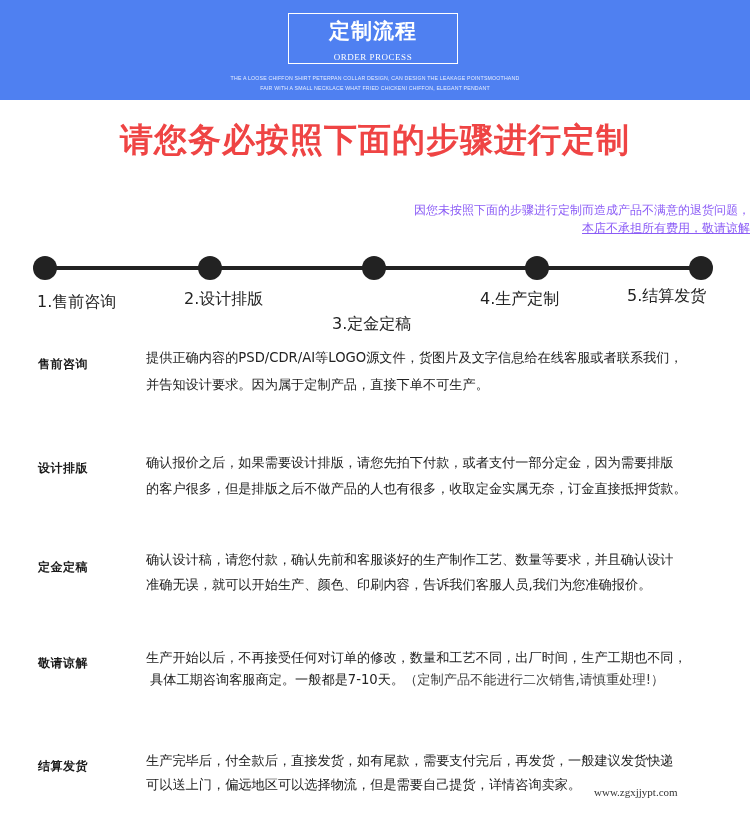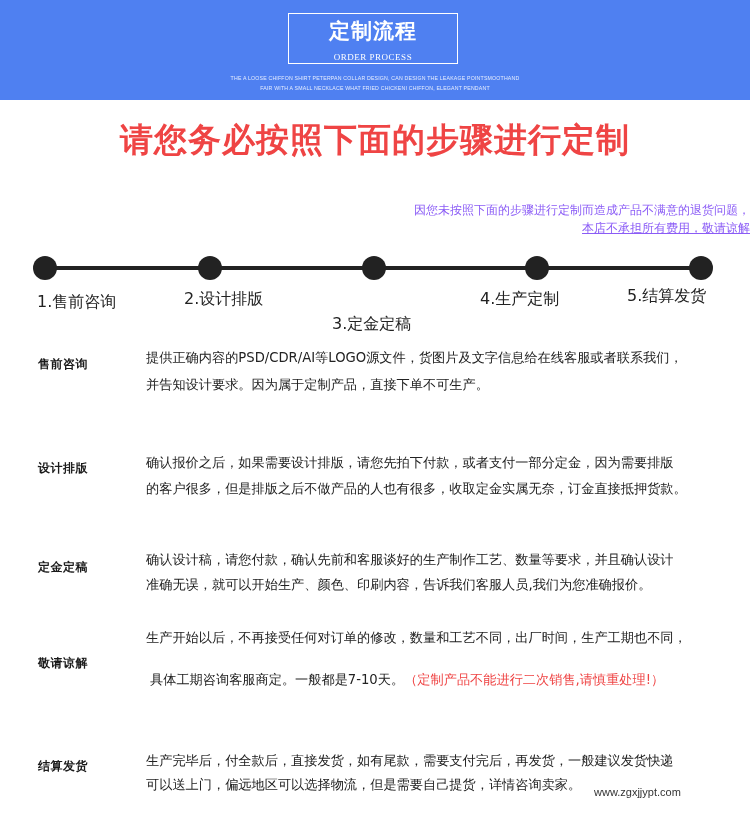--- a/index.html
+++ b/index.html
@@ -53,24 +53,24 @@
     white-space: nowrap; line-height: 22px;
   }
   .section-label {
     position: absolute; left: 38px; font-size: 12px; font-weight: bold;
     color: #1a1a1a; white-space: nowrap; letter-spacing: 0.5px;
   }
   .section-text {
     position: absolute; left: 146px; width: 590px; font-size: 13.2px;
     color: #222222; line-height: 26px; white-space: nowrap;
   }
-  .red { color: #ef4444; }
+  .red { color: #404040; }
   .watermark {
     position: absolute; left: 594px; top: 786px;
-    font-family: Liberation Sans, sans-serif;
+    font-family: Liberation Serif, serif;
     font-size: 11px; color: #333333;
   }
 </style>
 </head>
 <body>
 
 <div class="header">
   <div class="header-box">
     <div class="header-title">定制流程</div>
     <div class="header-sub">ORDER PROCESS</div>
@@ -111,21 +111,21 @@
 </div>
 
 <div>
   <div class="section-label" style="top:559px;">定金定稿</div>
   <div class="section-text" style="top:547px;">确认设计稿，请您付款，确认先前和客服谈好的生产制作工艺、数量等要求，并且确认设计</div>
   <div class="section-text" style="top:572px;">准确无误，就可以开始生产、颜色、印刷内容，告诉我们客服人员,我们为您准确报价。</div>
 </div>
 
 <div>
   <div class="section-label" style="top:655px;">敬请谅解</div>
-  <div class="section-text" style="top:625px;">生产开始以后，不再接受任何对订单的修改，数量和工艺不同，出厂时间，生产工期也不同，</div>
+  <div class="section-text" style="top:645px;">生产开始以后，不再接受任何对订单的修改，数量和工艺不同，出厂时间，生产工期也不同，</div>
   <div class="section-text" style="left:150px; top:667px;"><span>具体工期咨询客服商定。一般都是7-10天。</span><span class="red">（定制产品不能进行二次销售,请慎重处理!）</span></div>
 </div>
 
 <div>
   <div class="section-label" style="top:758px;">结算发货</div>
   <div class="section-text" style="top:748px;">生产完毕后，付全款后，直接发货，如有尾款，需要支付完后，再发货，一般建议发货快递</div>
   <div class="section-text" style="top:772px;">可以送上门，偏远地区可以选择物流，但是需要自己提货，详情咨询卖家。</div>
 </div>
 
 <div class="watermark">www.zgxjjypt.com</div>

